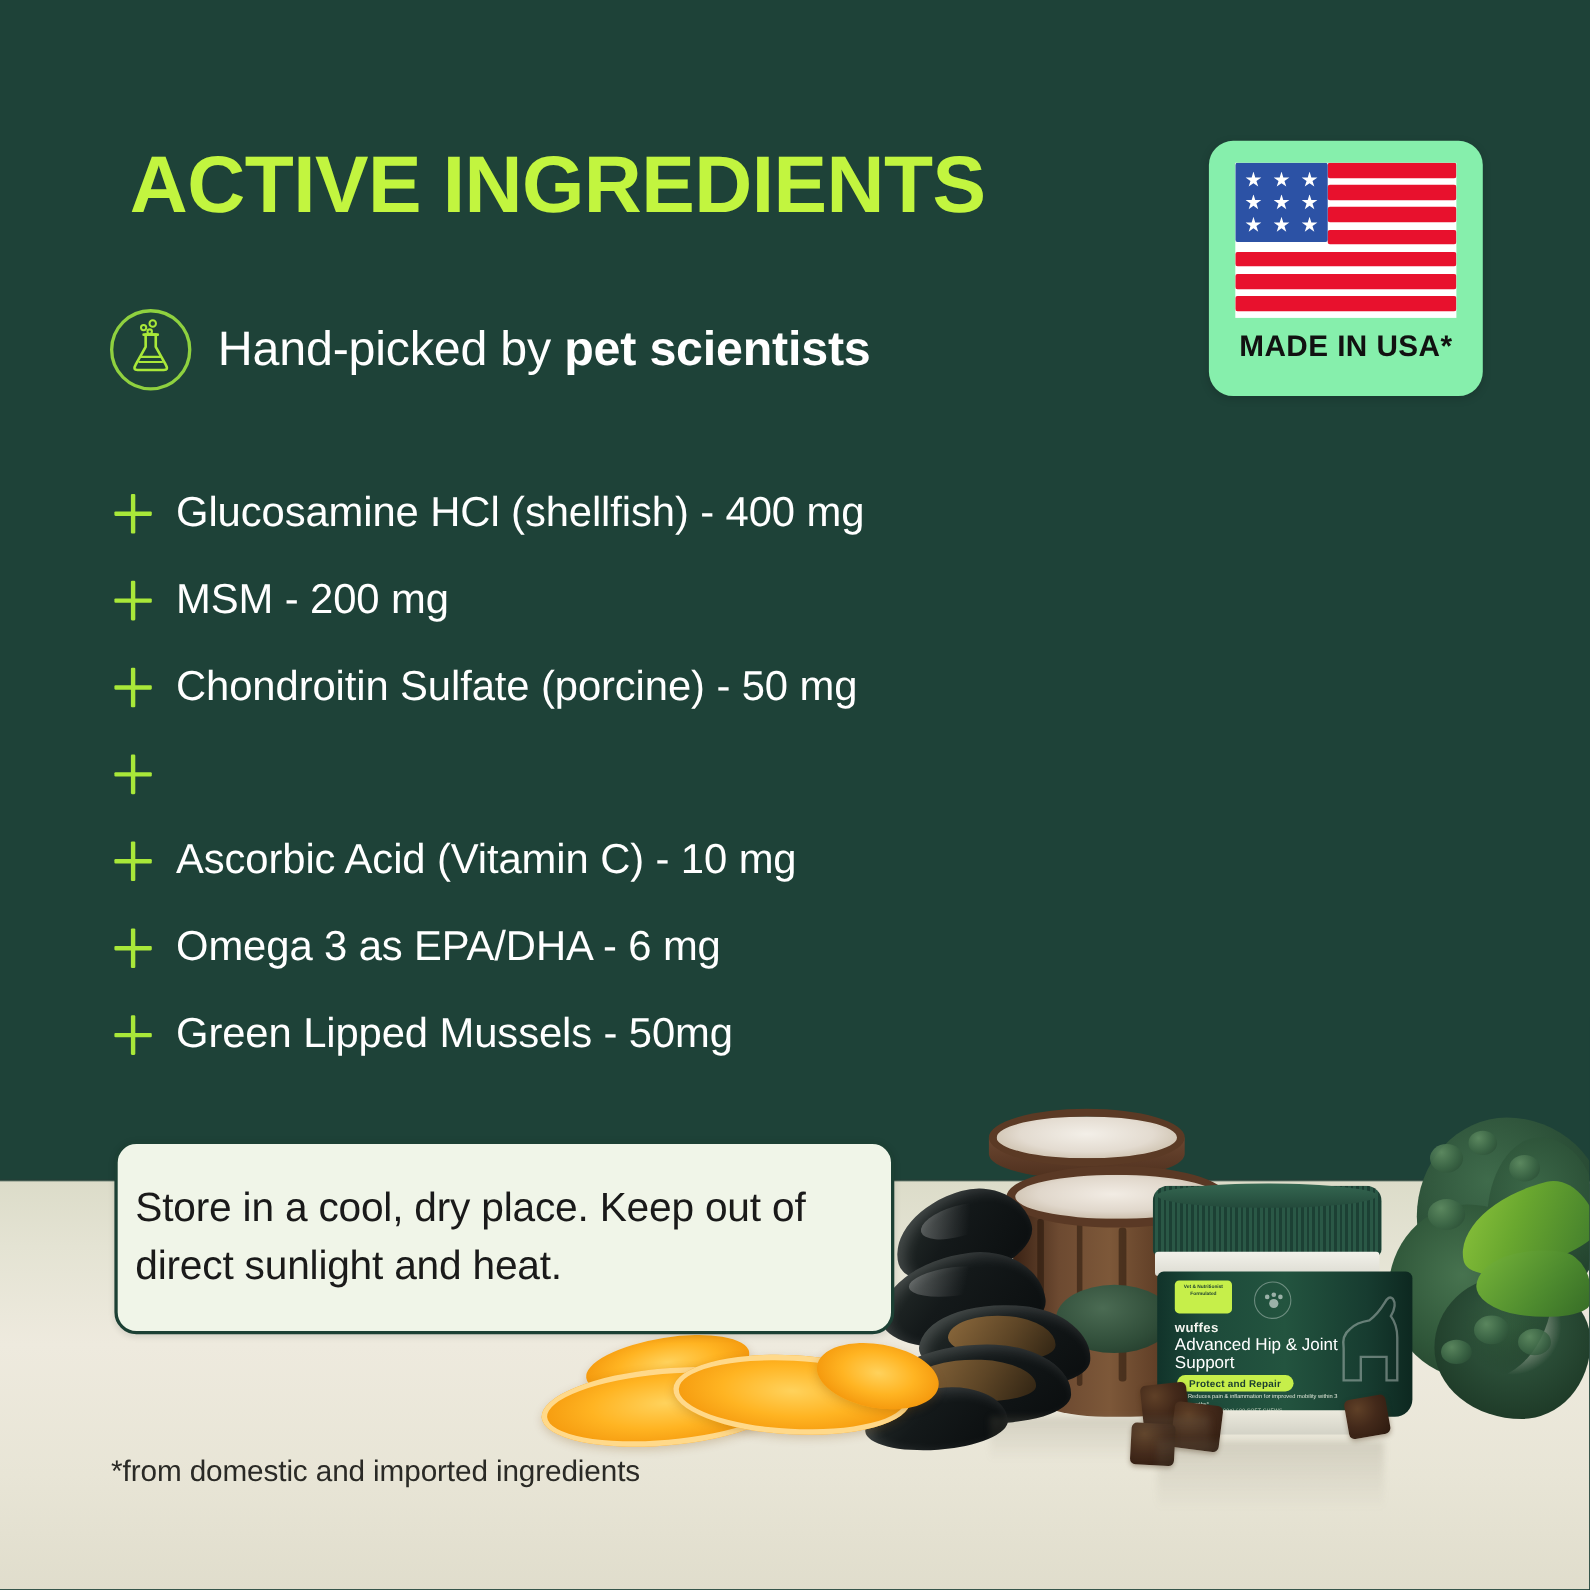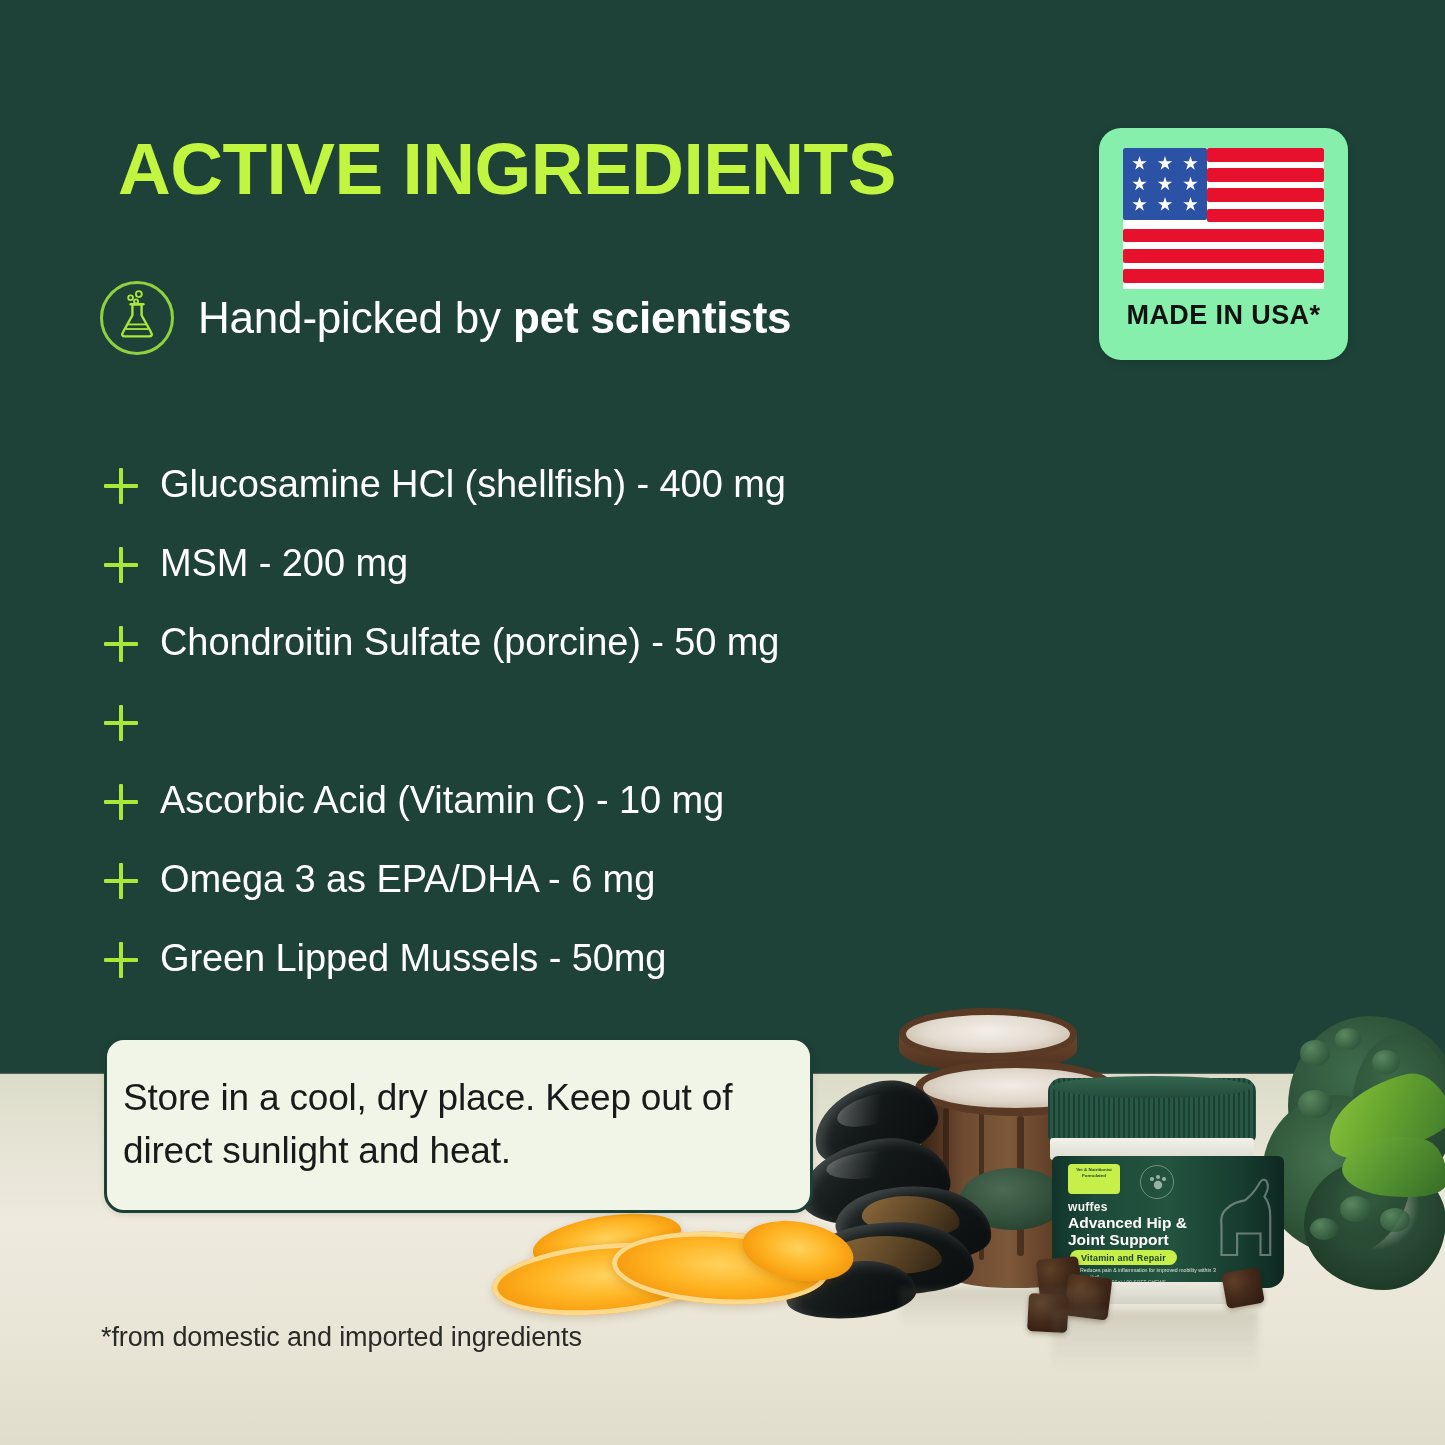--- a/index.html
+++ b/index.html
@@ -196,21 +196,21 @@
   .jar-paw-circle {
     position:absolute; left:88px; top:9px; width:34px; height:34px;
     border-radius:50%; border:1px solid rgba(255,255,255,.34);
   }
   .jar-brand {
     position:absolute; left:16px; top:44px;
     font-size:12px; font-weight:bold; color:#f5f6f0; letter-spacing:.3px;
   }
   .jar-title {
     position:absolute; left:16px; top:58px; width:150px;
-    font-size:15.5px; font-weight:bold; color:#ffffff; line-height:1.1;
+    font-size:15.5px; font-weight:normal; color:#ffffff; line-height:1.1;
   }
   .jar-pill {
     position:absolute; left:18px; top:94px;
     background:#c6ef4a; color:#1d4030;
     font-size:9px; font-weight:bold; border-radius:10px;
     padding:2.5px 11px; letter-spacing:.2px;
   }
   .jar-desc {
     position:absolute; left:28px; top:111px; width:150px;
     font-size:5.2px; color:#dfe6d8; line-height:1.35;
@@ -255,21 +255,21 @@
     border:3px solid #8fd13f; border-radius:50%;
     position:relative;
   }
   .subtitle-text {
     font-size:44px; color:#ffffff; white-space:nowrap; letter-spacing:-0.2px;
   }
   .subtitle-text b { font-weight:bold; }
 
   .ingredients { position:absolute; left:104px; top:427px; width:900px; }
   .ing-row {
-    display:flex; align-items:flex-end;
+    display:flex; align-items:center;
     height:79px;
   }
   .ing-plus {
     flex:0 0 56px;
     position:relative; height:40px;
   }
   .ing-plus::before, .ing-plus::after {
     content:""; position:absolute; background:#a9e839; border-radius:1px;
   }
   .ing-plus::before { left:15px; top:2px; width:4px; height:36px; }
@@ -407,21 +407,21 @@
         <div class="jar-paw-circle">
           <svg viewBox="0 0 34 34" width="34" height="34">
             <circle cx="17" cy="19" r="4.2" fill="rgba(255,255,255,.55)"></circle>
             <circle cx="11" cy="13" r="2.1" fill="rgba(255,255,255,.55)"></circle>
             <circle cx="17" cy="11" r="2.1" fill="rgba(255,255,255,.55)"></circle>
             <circle cx="23" cy="13" r="2.1" fill="rgba(255,255,255,.55)"></circle>
           </svg>
         </div>
         <div class="jar-brand">wuffes</div>
         <div class="jar-title">Advanced Hip &amp; Joint Support</div>
-        <div class="jar-pill">Vitamin and Repair</div>
+        <div class="jar-pill">Protect and Repair</div>
         <div class="jar-desc">Reduces pain &amp; inflammation for improved mobility within 3 months*</div>
         <div class="jar-net">NET WT. 6.70oz (190g) / 90 SOFT CHEWS</div>
       </div>
       <div class="jar-base"></div>
     </div>
 
     <div>
       <div class="treat" style="left:1038px;top:1258px;width:42px;height:40px;transform:rotate(-6deg);"></div>
       <div class="treat" style="left:1066px;top:1276px;width:44px;height:42px;transform:rotate(7deg);"></div>
       <div class="treat" style="left:1028px;top:1294px;width:40px;height:38px;transform:rotate(3deg);"></div>

